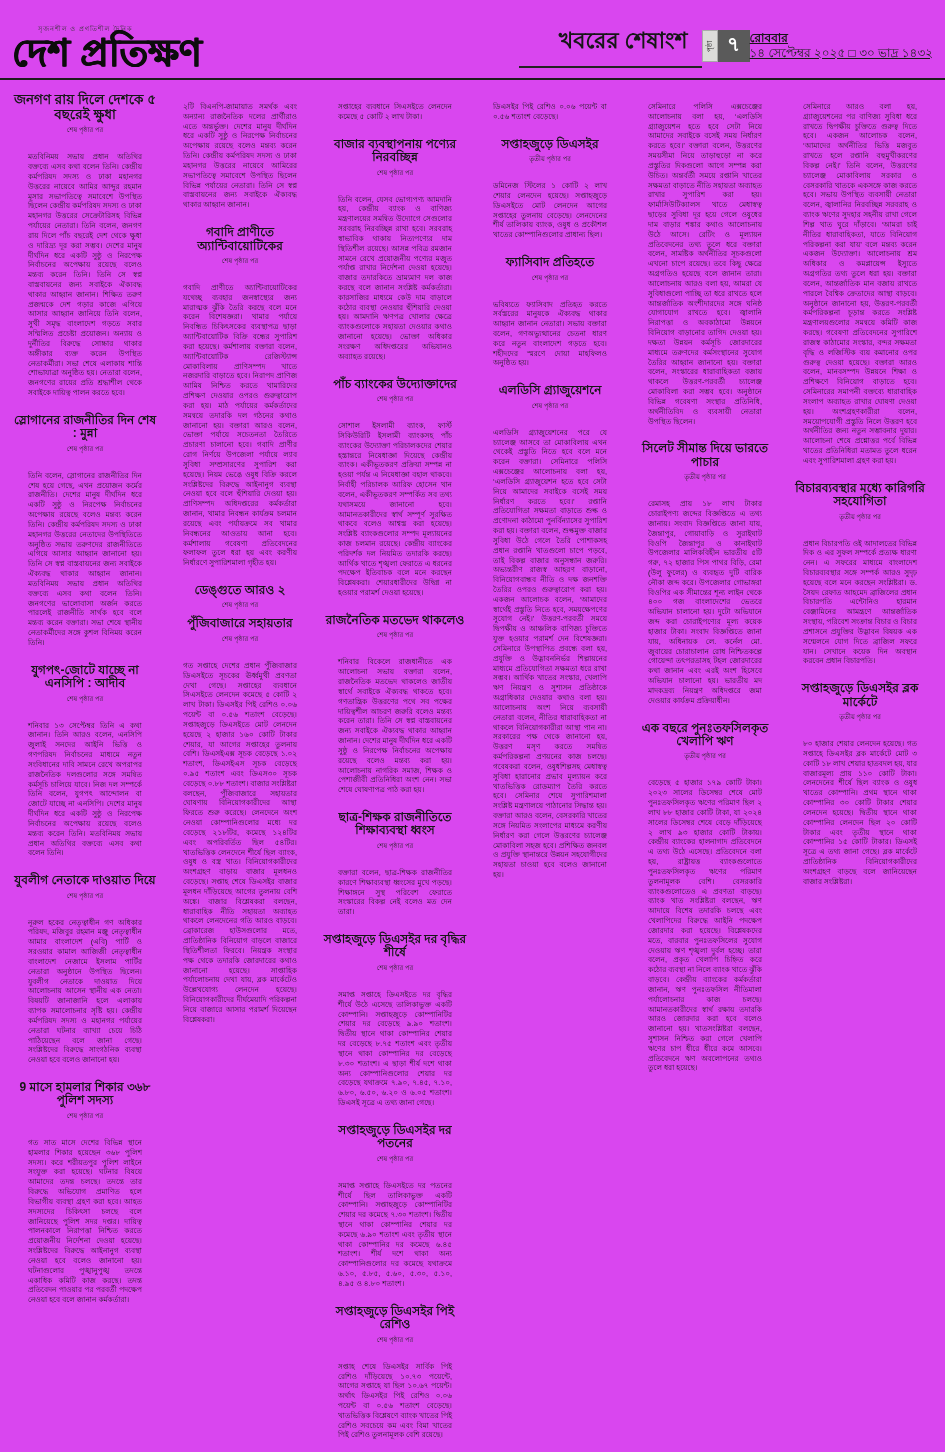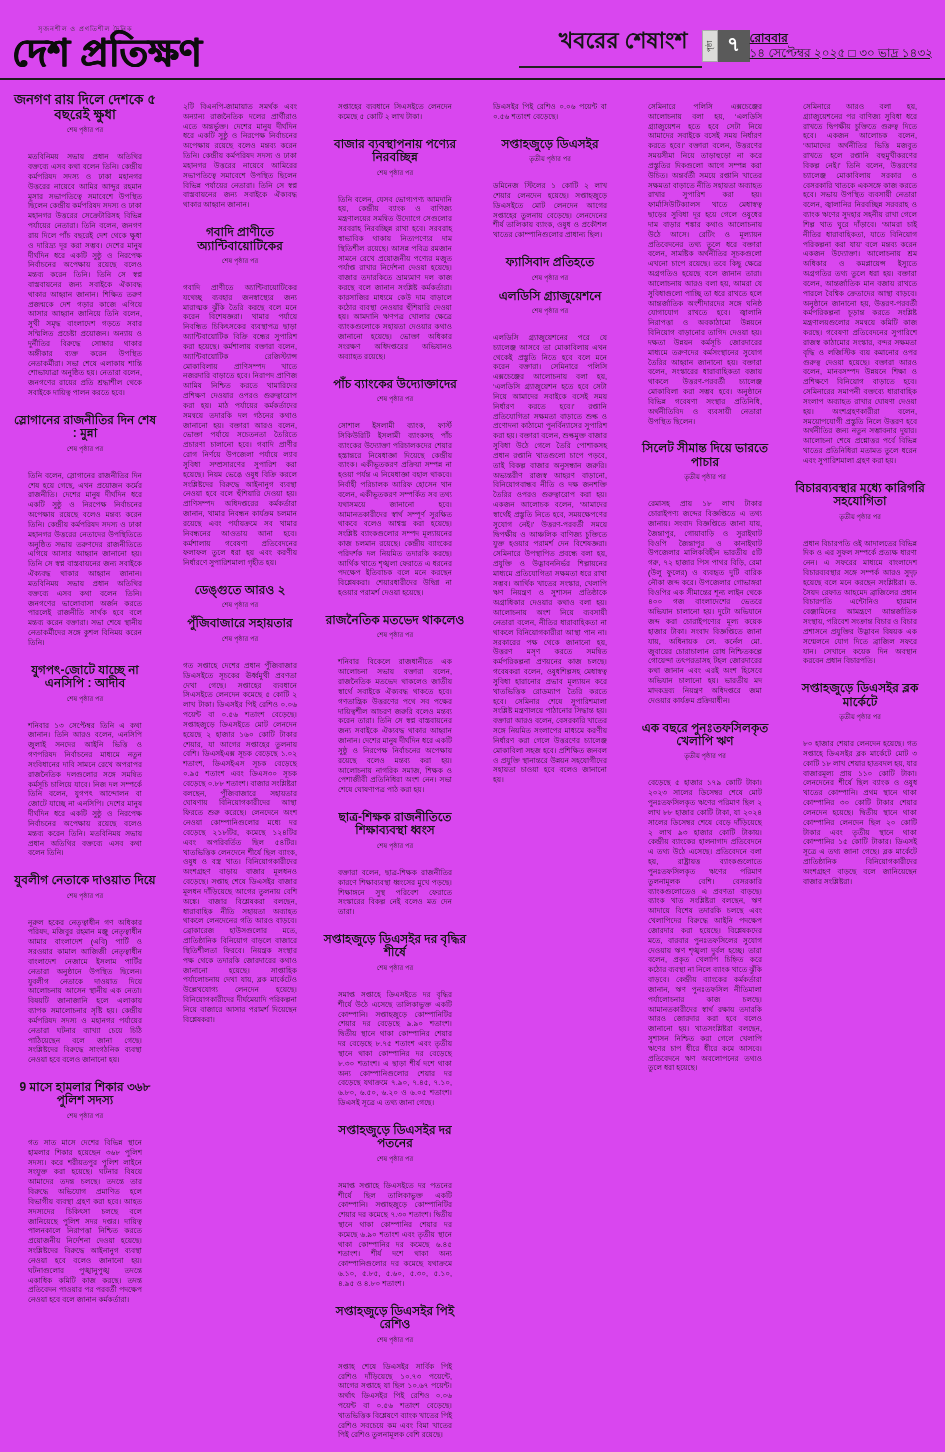--- a/index.html
+++ b/index.html
@@ -150,20 +150,21 @@
         <p class="body">ডিএসইর পিই রেশিও ০.০৬ পয়েন্ট বা ০.৫৬ শতাংশ বেড়েছে।</p>
       </article>
       <article class="art">
         <h2 class="hl">সপ্তাহজুড়ে ডিএসইর</h2>
         <div class="cont">তৃতীয় পৃষ্ঠার পর</div>
         <p class="body">ডমিনেজ স্টিলের ১ কোটি ২ লাখ শেয়ার লেনদেন হয়েছে। সপ্তাহজুড়ে ডিএসইতে মোট লেনদেন আগের সপ্তাহের তুলনায় বেড়েছে। লেনদেনের শীর্ষ তালিকায় ব্যাংক, ওষুধ ও প্রকৌশল খাতের কোম্পানিগুলোর প্রাধান্য ছিল।</p>
       </article>
       <article class="art">
         <h2 class="hl">ফ্যাসিবাদ প্রতিহতে</h2>
         <div class="cont">শেষ পৃষ্ঠার পর</div>
+        <p class="body">ভবিষ্যতে ফ্যাসিবাদ প্রতিহত করতে সর্বস্তরের মানুষকে ঐক্যবদ্ধ থাকার আহ্বান জানান নেতারা। সভায় বক্তারা বলেন, গণঅভ্যুত্থানের চেতনা ধারণ করে নতুন বাংলাদেশ গড়তে হবে। শহীদদের স্মরণে দোয়া মাহফিলও অনুষ্ঠিত হয়।</p>
       </article>
       <article class="art">
         <h2 class="hl">এলডিসি গ্র্যাজুয়েশনে</h2>
         <div class="cont">শেষ পৃষ্ঠার পর</div>
         <p class="body">এলডিসি গ্র্যাজুয়েশনের পরে যে চ্যালেঞ্জ আসবে তা মোকাবিলায় এখন থেকেই প্রস্তুতি নিতে হবে বলে মনে করেন বক্তারা। সেমিনারে পলিসি এক্সচেঞ্জের আলোচনায় বলা হয়, ‘এলডিসি গ্র্যাজুয়েশন হতে হবে সেটা নিয়ে আমাদের সবাইকে বসেই সময় নির্ধারণ করতে হবে।’ রপ্তানি প্রতিযোগিতা সক্ষমতা বাড়াতে শুল্ক ও প্রণোদনা কাঠামো পুনর্বিন্যাসের সুপারিশ করা হয়। বক্তারা বলেন, শুল্কমুক্ত বাজার সুবিধা উঠে গেলে তৈরি পোশাকসহ প্রধান রপ্তানি খাতগুলো চাপে পড়বে, তাই বিকল্প বাজার অনুসন্ধান জরুরি। অভ্যন্তরীণ রাজস্ব আহরণ বাড়ানো, বিনিয়োগবান্ধব নীতি ও দক্ষ জনশক্তি তৈরির ওপরও গুরুত্বারোপ করা হয়। একজন আলোচক বলেন, ‘আমাদের স্বার্থেই প্রস্তুতি নিতে হবে, সময়ক্ষেপণের সুযোগ নেই।’ উত্তরণ-পরবর্তী সময়ে দ্বিপক্ষীয় ও আঞ্চলিক বাণিজ্য চুক্তিতে যুক্ত হওয়ার পরামর্শ দেন বিশেষজ্ঞরা। সেমিনারে উপস্থাপিত প্রবন্ধে বলা হয়, প্রযুক্তি ও উদ্ভাবননির্ভর শিল্পায়নের মাধ্যমে প্রতিযোগিতা সক্ষমতা ধরে রাখা সম্ভব। আর্থিক খাতের সংস্কার, খেলাপি ঋণ নিয়ন্ত্রণ ও সুশাসন প্রতিষ্ঠাকে অগ্রাধিকার দেওয়ার কথাও বলা হয়। আলোচনায় অংশ নিয়ে ব্যবসায়ী নেতারা বলেন, নীতির ধারাবাহিকতা না থাকলে বিনিয়োগকারীরা আস্থা পান না। সরকারের পক্ষ থেকে জানানো হয়, উত্তরণ মসৃণ করতে সমন্বিত কর্মপরিকল্পনা প্রণয়নের কাজ চলছে। গবেষকরা বলেন, ওষুধশিল্পসহ মেধাস্বত্ব সুবিধা হারানোর প্রভাব মূল্যায়ন করে খাতভিত্তিক রোডম্যাপ তৈরি করতে হবে। সেমিনার শেষে সুপারিশমালা সংশ্লিষ্ট মন্ত্রণালয়ে পাঠানোর সিদ্ধান্ত হয়। বক্তারা আরও বলেন, বেসরকারি খাতের সঙ্গে নিয়মিত সংলাপের মাধ্যমে করণীয় নির্ধারণ করা গেলে উত্তরণের চ্যালেঞ্জ মোকাবিলা সহজ হবে। প্রশিক্ষিত জনবল ও প্রযুক্তি স্থানান্তরে উন্নয়ন সহযোগীদের সহায়তা চাওয়া হবে বলেও জানানো হয়।</p>
       </article>
     </section>
 
     <section class="col">
       <article class="art">

